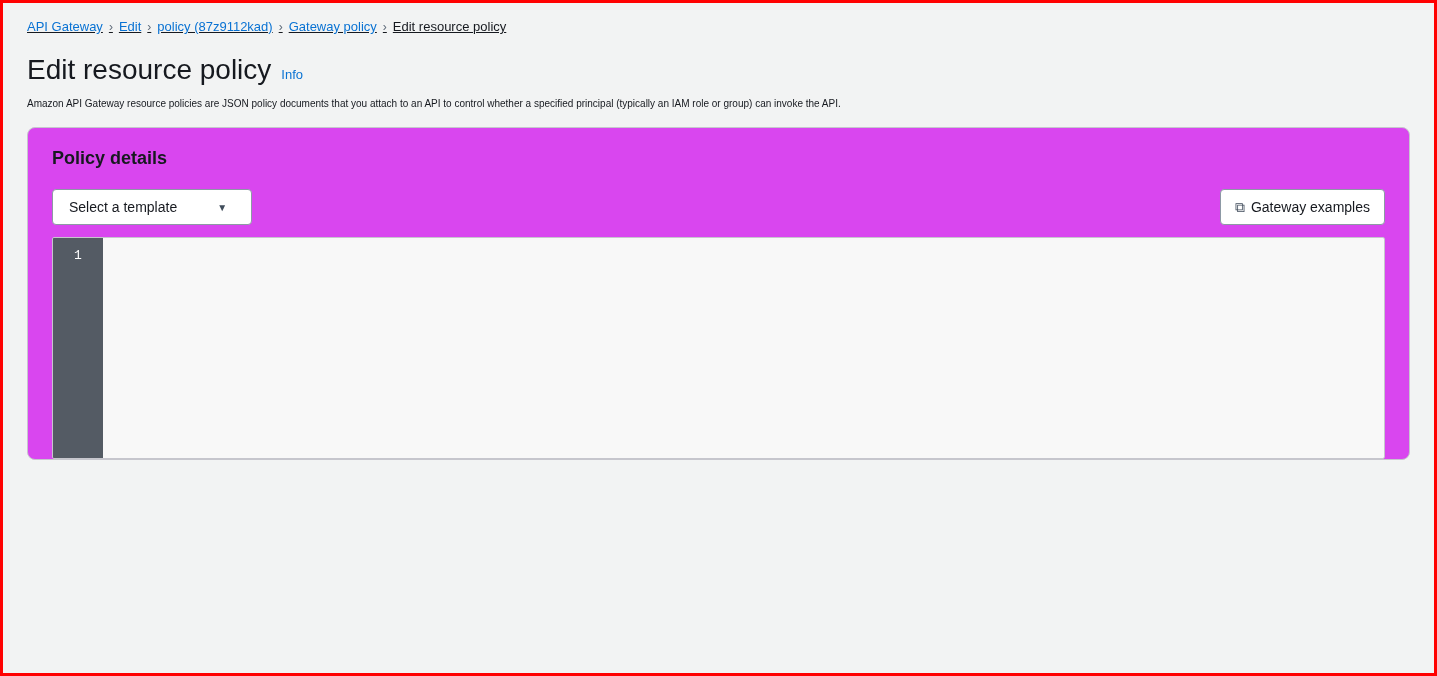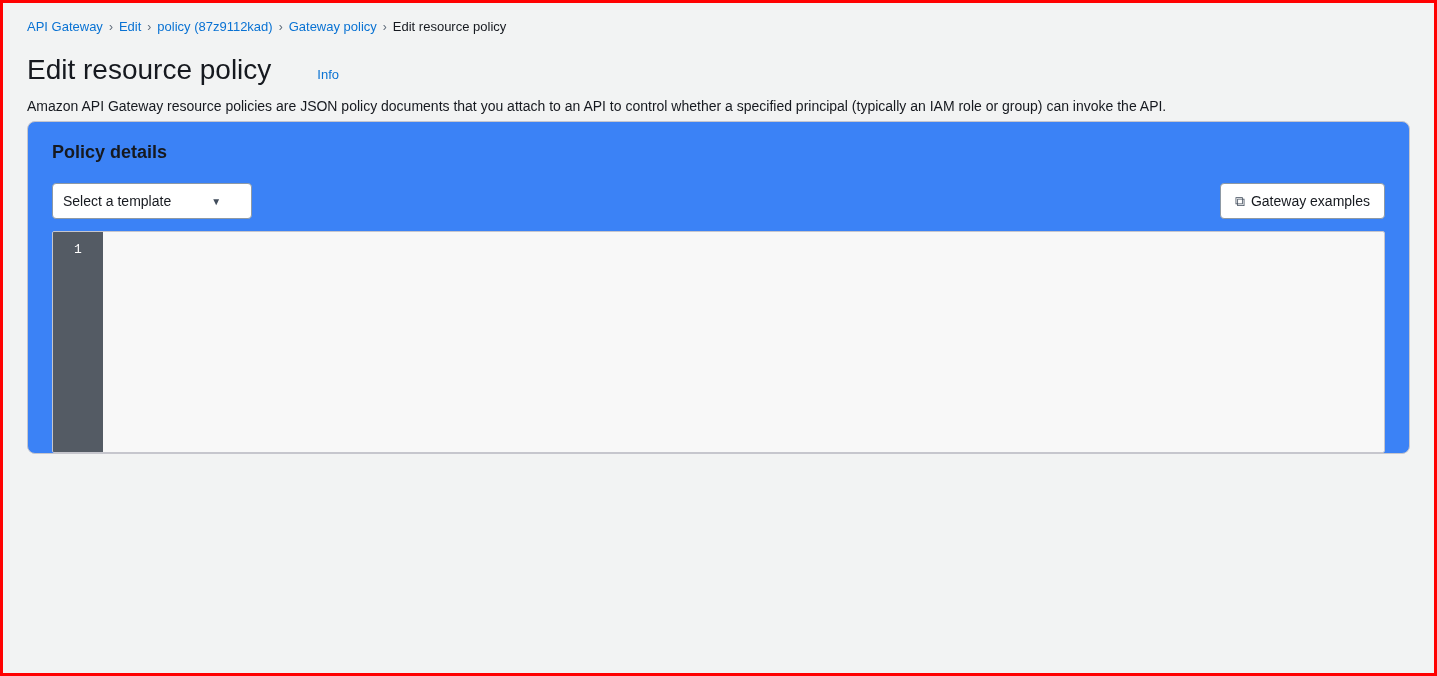--- a/index.html
+++ b/index.html
@@ -24,20 +24,21 @@
     }
 
     
     .breadcrumb {
       display: flex;
       align-items: center;
       gap: 6px;
       font-size: 13px;
       margin-bottom: 20px;
       flex-wrap: wrap;
+      text-decoration: underline;
     }
 
     .breadcrumb-link {
       color: #0972d3;
       text-decoration: none;
       cursor: pointer;
     }
 
     .breadcrumb-separator {
       color: #5f6b7a;
@@ -61,34 +62,33 @@
       font-size: 28px;
       font-weight: 400;
       color: #16191f;
     }
 
     .info-link {
       color: #0972d3;
       font-size: 13px;
       text-decoration: none;
       cursor: pointer;
-      margin-left: 36px;
     }
 
     .page-description {
-      font-size: 14px;
+      font-size: 10px;
       color: #16191f;
       line-height: 1.5;
-      margin-bottom: 4px;
+      margin-bottom: 16px;
       max-width: 1350px;
     }
 
     
     .policy-card {
-      background: #3b82f6;
+      background: #d946ef;
       border: 1px solid #c6c6cd;
       border-radius: 8px;
       padding: 20px 24px 0 24px;
       max-width: 1390px;
     }
 
     .policy-card-title {
       font-size: 18px;
       font-weight: 700;
       color: #16191f;
@@ -103,21 +103,21 @@
       margin-bottom: 12px;
     }
 
     
     .template-select {
       display: flex;
       align-items: center;
       border: 1px solid #8d99a5;
       border-radius: 4px;
       background: #ffffff;
-      padding: 6px 10px;
+      padding: 6px 16px;
       cursor: pointer;
       gap: 40px;
       min-width: 200px;
       height: 36px;
     }
 
     .template-select-label {
       font-size: 14px;
       color: #16191f;
     }

